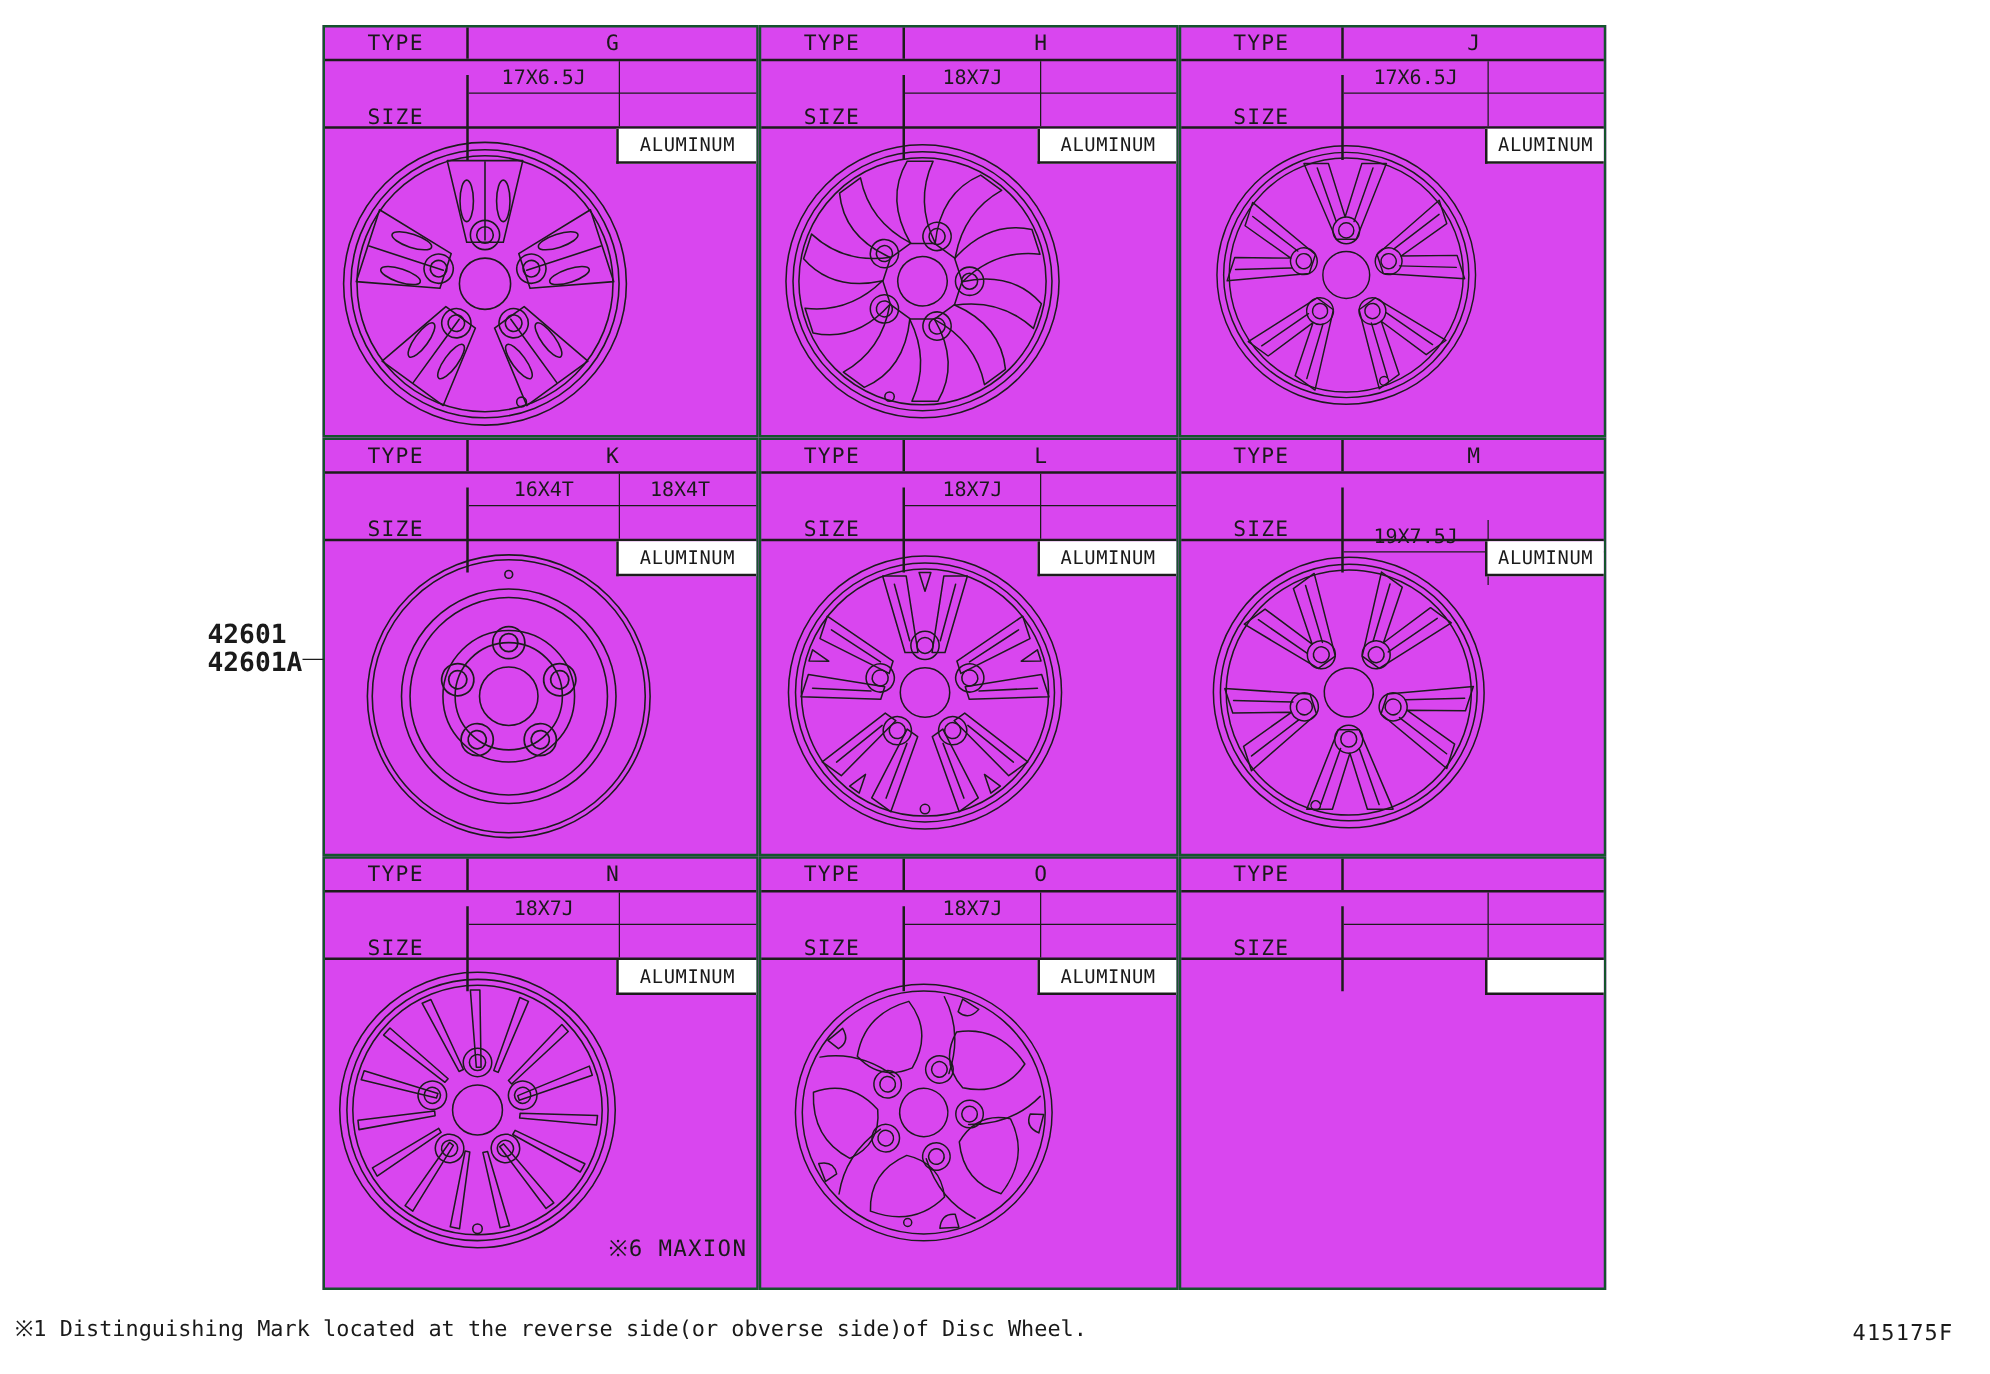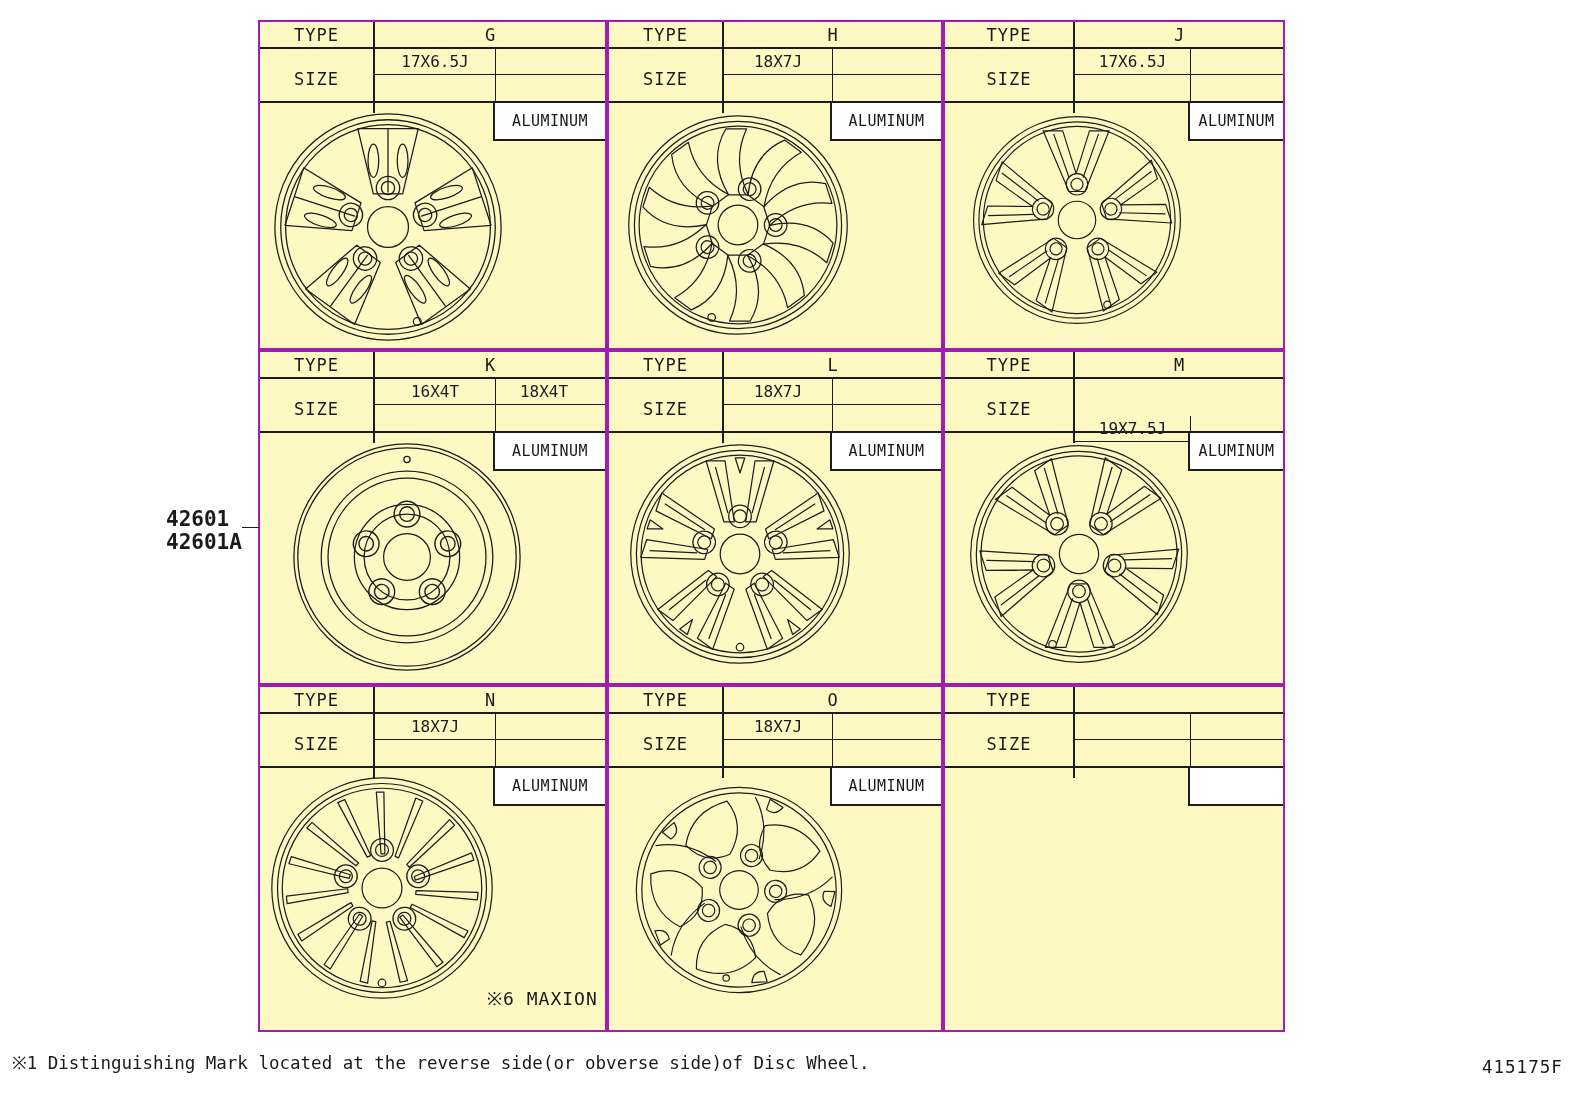--- a/index.html
+++ b/index.html
@@ -2,38 +2,38 @@
 <html><head>
 <meta charset="utf-8">
 <style>
   html,body{margin:0;padding:0;background:#ffffff;}
   body{
     width:1592px;height:1099px;position:relative;overflow:hidden;
     font-family:"DejaVu Sans Mono","Liberation Mono",monospace;
     color:#1a1a1a;
     -webkit-font-smoothing:none;
   }
-  .panel{position:absolute;border:2px solid #a21caf;box-sizing:border-box;background:#fef9c3;}
+  .panel{position:absolute;border:2px solid #14532d;box-sizing:border-box;background:#d946ef;}
   .type-row{position:absolute;left:0;right:0;top:0;height:27px;border-bottom:2px solid #1c1c1c;box-sizing:border-box;}
   .type-lbl,.size-lbl{display:flex;align-items:center;justify-content:center;
     font-size:17px;letter-spacing:1px;box-sizing:border-box;}
   .type-lbl{position:absolute;left:0;top:0;bottom:0;border-right:2px solid #1c1c1c;}
   .type-val{position:absolute;top:0;bottom:0;right:0;display:flex;align-items:center;justify-content:center;font-size:17px;}
-  .size-lbl{position:absolute;top:23px;height:68px;border-right:2px solid #1c1c1c;}
+  .size-lbl{position:absolute;top:38px;height:68px;border-right:2px solid #1c1c1c;}
   .size-grid{position:absolute;top:27px;height:52px;right:0;}
   .sg-hline{position:absolute;left:0;right:0;top:25px;border-top:1.5px solid #1c1c1c;}
   .sg-vline{position:absolute;top:0;bottom:0;border-left:1.5px solid #1c1c1c;}
   .size-a,.size-b{position:absolute;top:0;height:25px;display:flex;align-items:center;justify-content:center;font-size:16px;}
   .body{position:absolute;left:0;right:0;bottom:0;border-top:2px solid #1c1c1c;box-sizing:border-box;}
-  .material-box{position:absolute;top:0;right:0;height:38px;box-sizing:border-box;
+  .material-box{position:absolute;top:0;right:0;height:28px;box-sizing:border-box;
     border-left:2px solid #1c1c1c;border-bottom:2px solid #1c1c1c;
     display:flex;align-items:center;justify-content:center;font-size:15px;letter-spacing:0.5px;background:#fff;z-index:3;}
   .wheel{position:absolute;z-index:1;}
   #wheel-defs *{stroke:#1c1c1c;fill:none;stroke-width:1.3;stroke-linejoin:round;stroke-linecap:round;}
-  .part-callout{position:absolute;left:166px;top:496px;font-size:21px;font-weight:bold;line-height:23px;margin-top:12px;}
+  .part-callout{position:absolute;left:166px;top:496px;font-size:21px;font-weight:bold;line-height:23px;}
   .part-leader{position:absolute;left:242px;top:527px;width:17px;border-top:1.5px solid #1c1c1c;}
   .wheel-note{position:absolute;left:487px;top:986px;font-size:18px;letter-spacing:1px;}
   .footnote{position:absolute;left:12px;top:1050px;font-size:17.5px;}
   .docnum{position:absolute;left:1482px;top:1057px;font-size:17.5px;letter-spacing:1px;}
 </style>
 </head>
 <body>
 
 <svg id="wheel-defs" width="0" height="0" style="position:absolute" aria-hidden="true">
   <defs>

